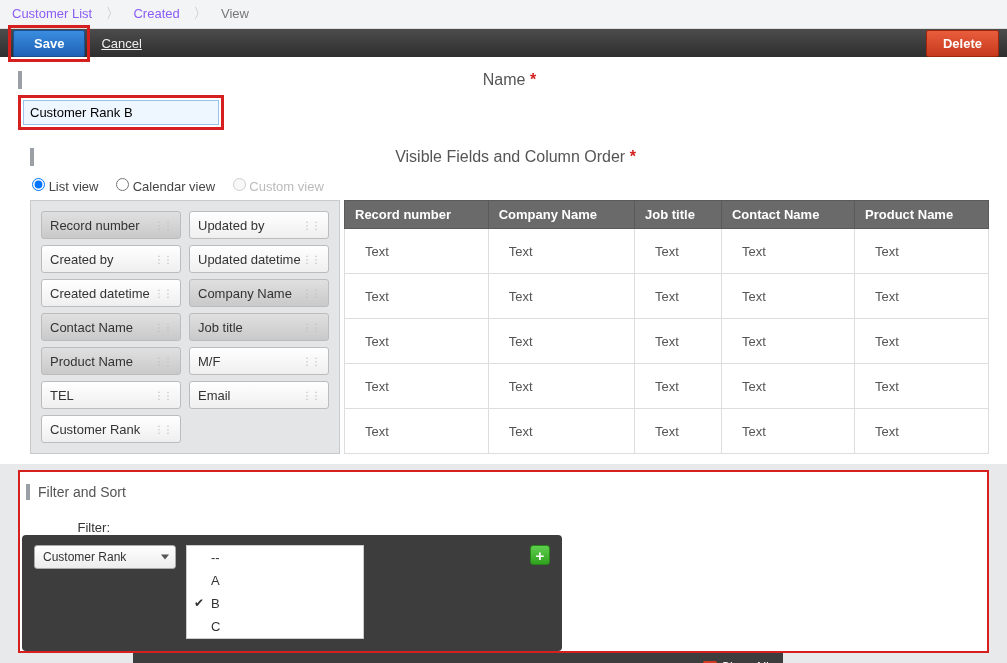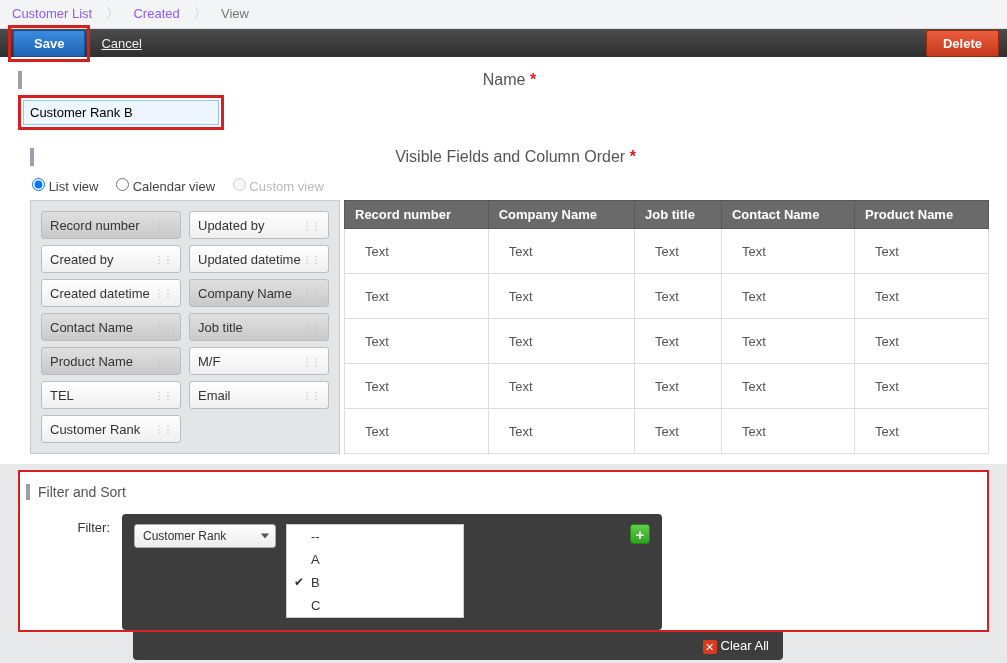--- a/index.html
+++ b/index.html
@@ -159,20 +159,21 @@
   .filter-title {
     border-left:4px solid #9aa0a6;
     padding-left:8px;
     color:#555;
     font-size:14px;
     margin:0 0 14px 4px;
   }
   .filter-row {
     display:flex;
     align-items:flex-start;
+    flex-direction:column;
   }
   .filter-label {
     width:100px;
     text-align:right;
     padding-right:12px;
     color:#333;
     padding-top:6px;
     font-size:13px;
   }
   .filter-body {

